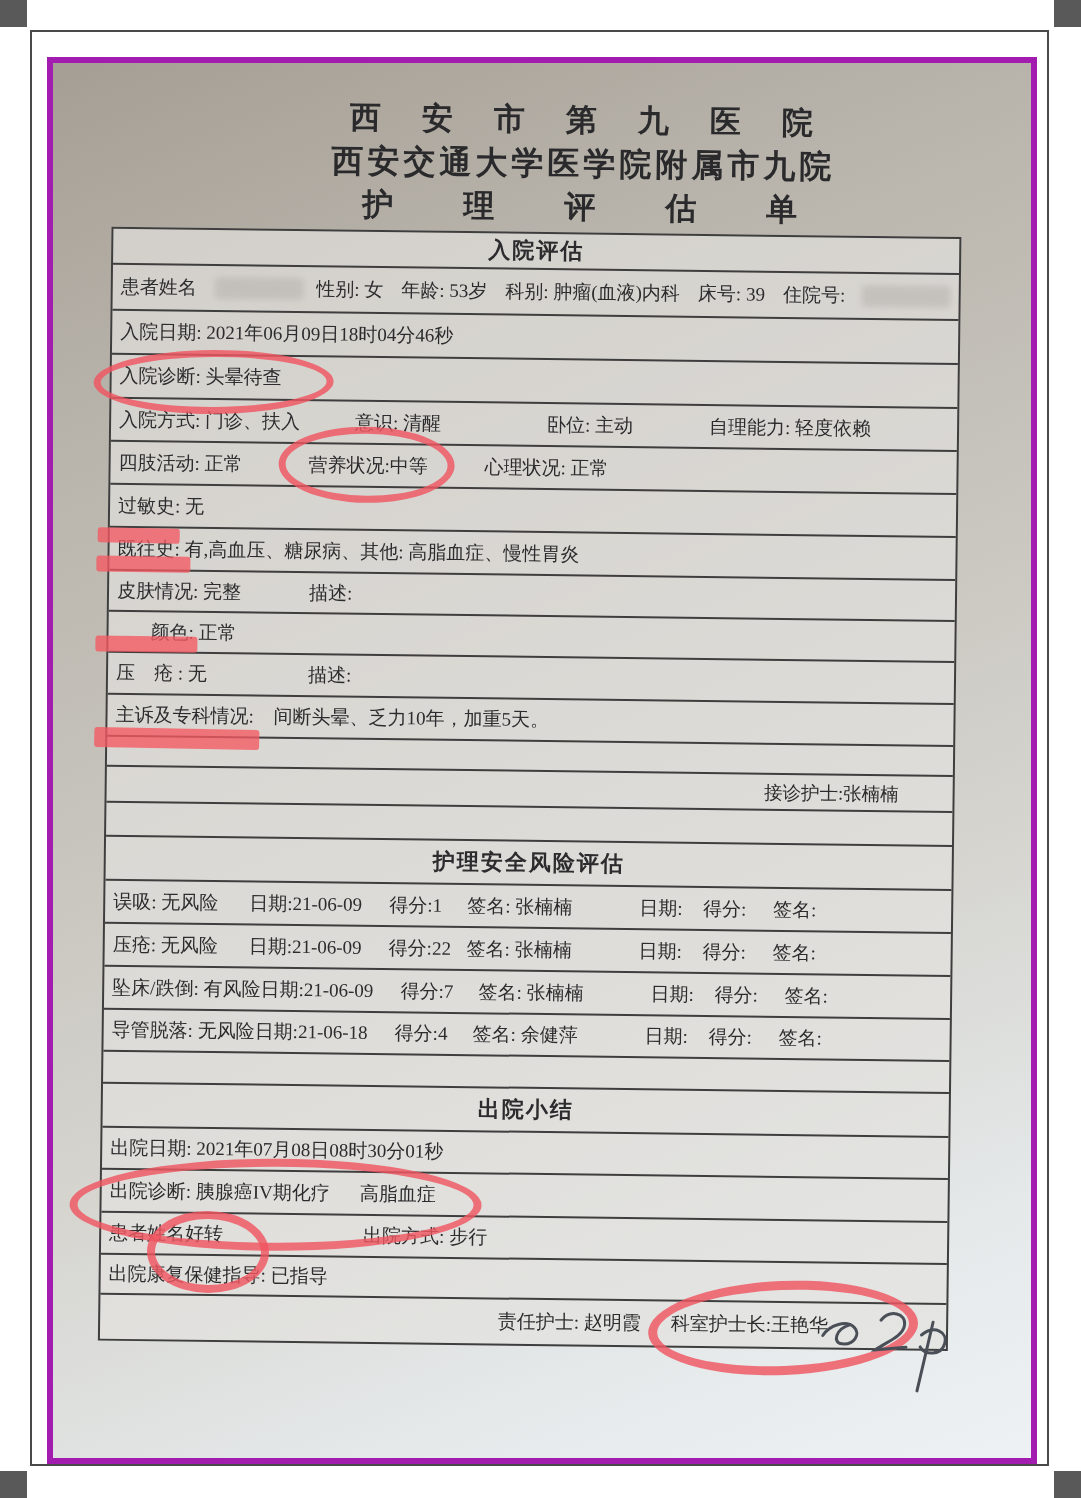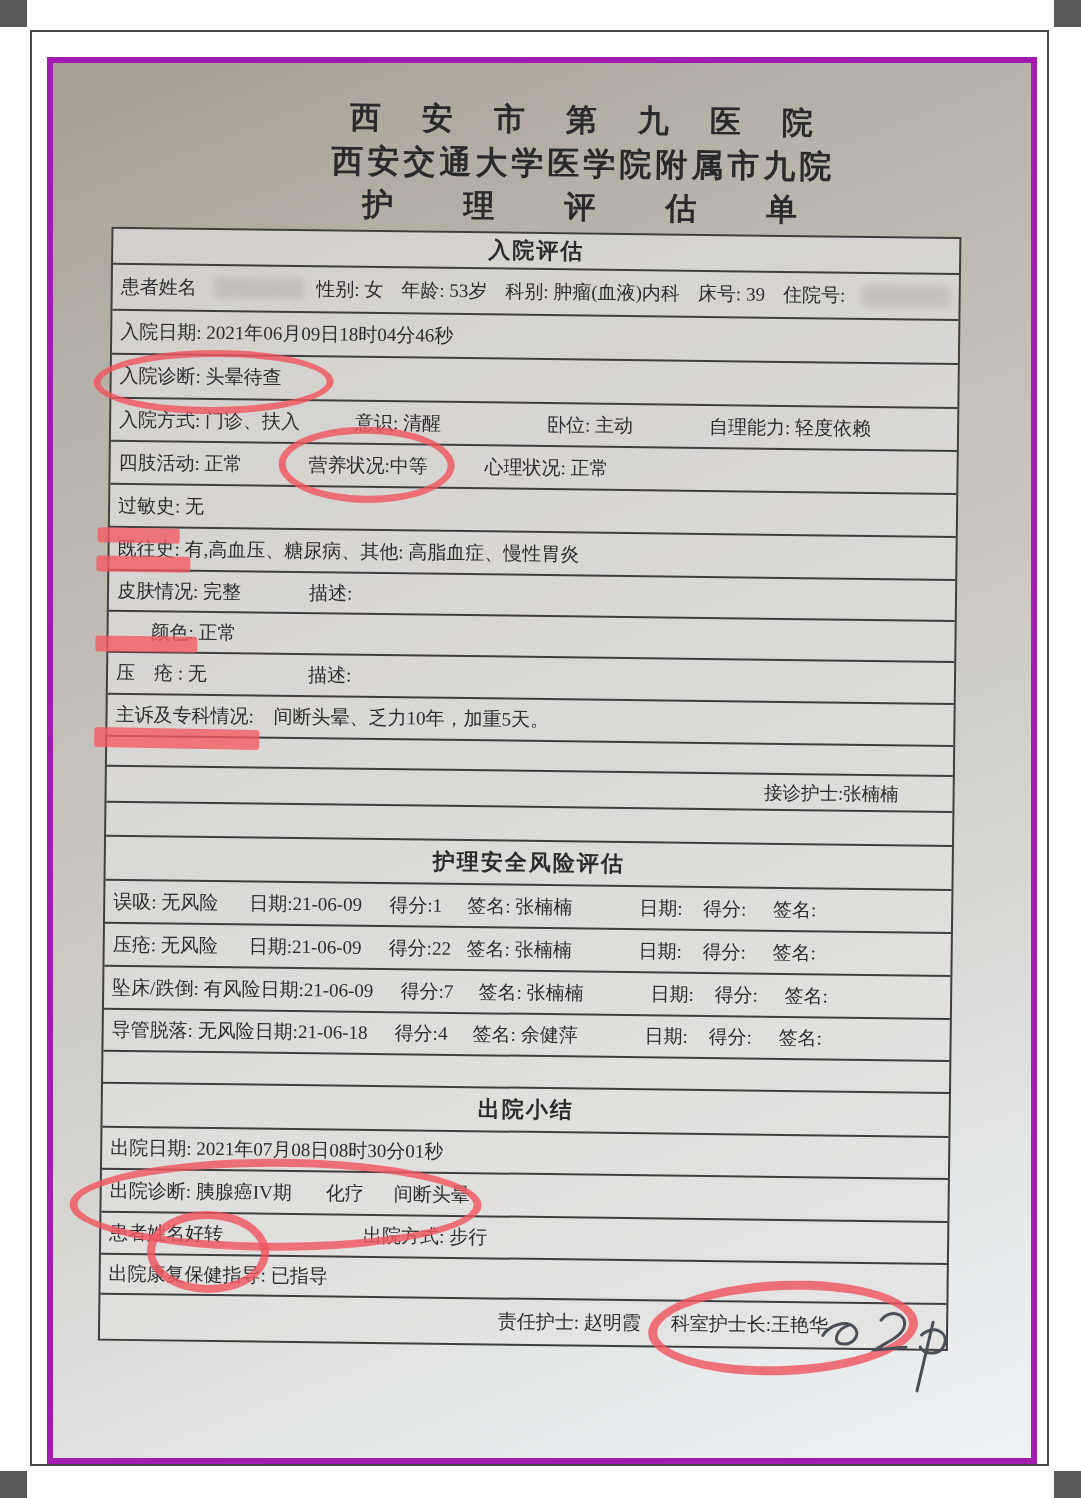--- a/index.html
+++ b/index.html
@@ -45,21 +45,21 @@
   .rd .f:nth-child(1){min-width:192px}
   .indent{padding-left:42px;}
   .rc2 .f:nth-child(1){min-width:158px}
   .nurse-row{justify-content:flex-end;padding-right:54px;font-size:18.5px;}
   .risk .f:nth-child(1){min-width:136px}
   .risk .f:nth-child(2){min-width:140px}
   .risk .f:nth-child(3){min-width:78px}
   .risk .f:nth-child(4){min-width:172px}
   .risk .f:nth-child(5){min-width:64px}
   .risk .f:nth-child(6){min-width:70px}
-  .rdx .f:nth-child(2){margin-left:34px}
+  .rdx .f:nth-child(2){}
   .rdx .f:nth-child(3){margin-left:30px}
   .rr .f:nth-child(1){min-width:72px}
   .rr .f:nth-child(2){min-width:178px}
   .sig-row{justify-content:flex-end;padding-right:118px;}
   .sig-row .f+.f{margin-left:30px;}
 
   
   .mark{position:absolute;border:7px solid rgba(239,85,96,.82);border-radius:50%;pointer-events:none;}
   .mark.m1{left:36px;top:291px;width:226px;height:50px;transform:rotate(-1deg);}
   .mark.m2{left:222px;top:366px;width:162px;height:62px;}
@@ -217,21 +217,21 @@
             <span class="f">出院小结</span>
           </div>
 
           <div class="row" style="height:42px">
             <span class="f">出院日期: 2021年07月08日08时30分01秒</span>
           </div>
 
           <div class="row rdx" style="height:43px">
             <span class="f">出院诊断: 胰腺癌IV期</span>
             <span class="f">化疗</span>
-            <span class="f">间断头晕</span>
+            <span class="f">高脂血症</span>
           </div>
 
           <div class="row rr" style="height:42px">
             <span class="f">患者姓名</span>
             <span class="f">好转</span>
             <span class="f">出院方式: 步行</span>
           </div>
 
           <div class="row" style="height:40px">
             <span class="f">出院康复保健指导: 已指导</span>

